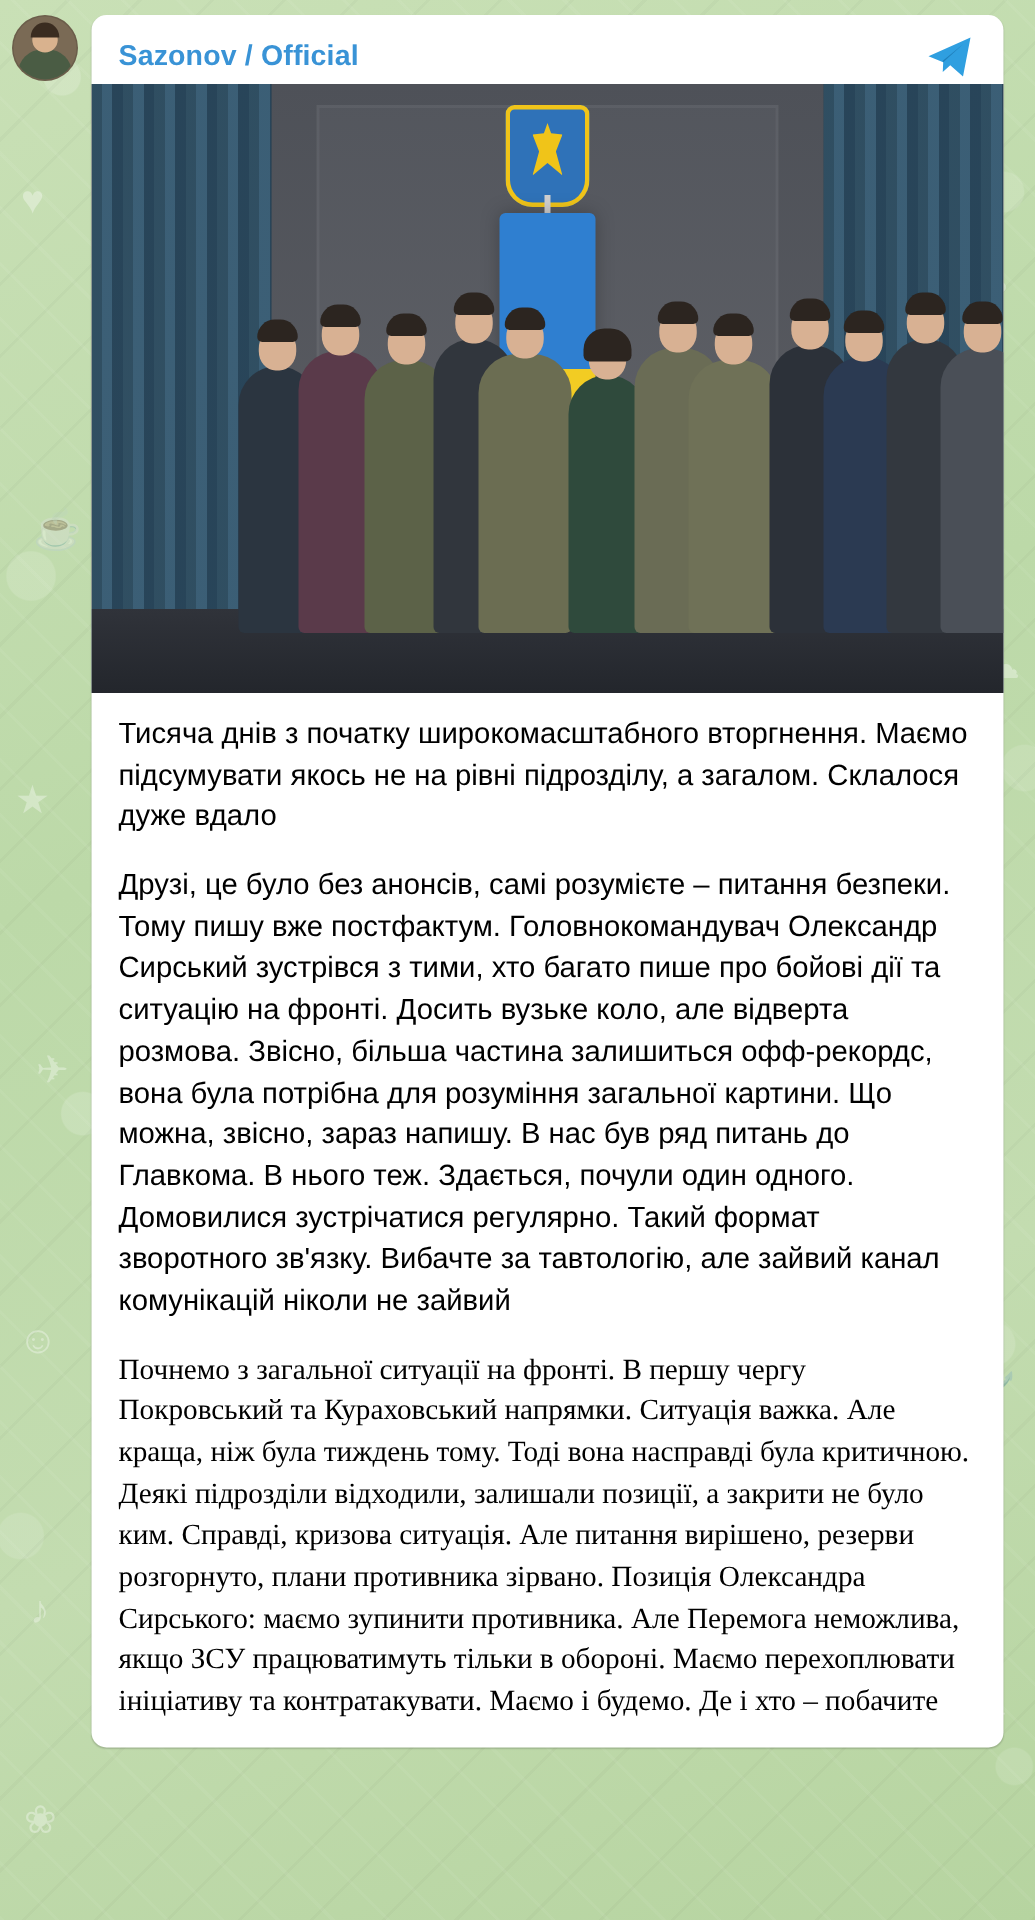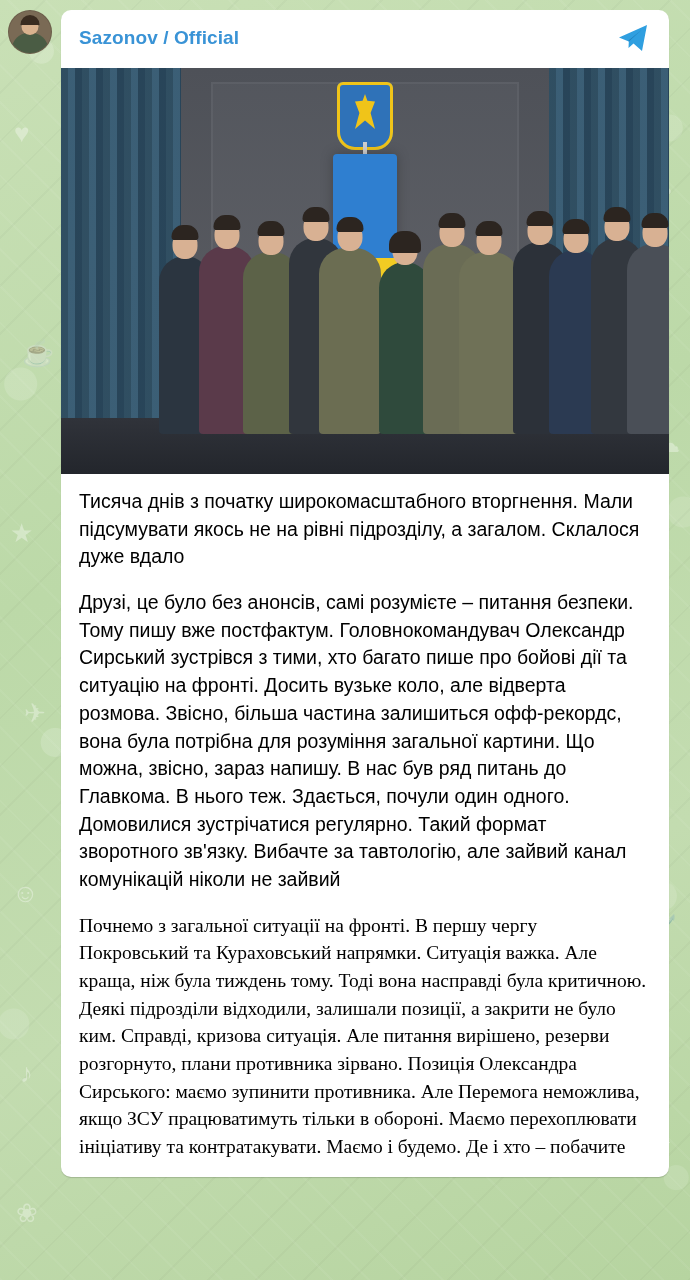--- a/index.html
+++ b/index.html
@@ -101,21 +101,21 @@
     width: 608px;
     background: #ffffff;
     border-radius: 10px;
     box-shadow: 0 1px 1px rgba(0,0,0,0.16);
     overflow: hidden;
   }
   .bubble-header {
     display: flex;
     align-items: center;
     justify-content: space-between;
-    padding: 12px 14px 14px 18px;
+    padding: 12px 14px 2px 18px;
   }
   .channel-name {
     color: #3993d6;
     font-size: 19px;
     font-weight: bold;
     letter-spacing: 0.1px;
   }
   .tg-logo {
     width: 32px;
     height: 32px;
@@ -345,18 +345,18 @@
           <div class="hair"></div>
         </div>
       <div class="person" style="left:566px; width:56px; height:190px; background:#4a4f57;">
           <div class="face"></div>
           <div class="hair"></div>
         </div>
     </div>
   </div>
 
   <div class="text-body">
-    <p>Тисяча днів з початку широкомасштабного вторгнення. Мали підсумувати якось не на рівні підрозділу, а загалом. Склалося дуже вдало</p>
+    <p>Тисяча днів з початку широкомасштабного вторгнення. Маємо підсумувати якось не на рівні підрозділу, а загалом. Склалося дуже вдало</p>
     <p>Друзі, це було без анонсів, самі розумієте – питання безпеки. Тому пишу вже постфактум. Головнокомандувач Олександр Сирський зустрівся з тими, хто багато пише про бойові дії та ситуацію на фронті. Досить вузьке коло, але відверта розмова. Звісно, більша частина залишиться офф-рекордс, вона була потрібна для розуміння загальної картини. Що можна, звісно, зараз напишу. В нас був ряд питань до Главкома. В нього теж. Здається, почули один одного. Домовилися зустрічатися регулярно. Такий формат зворотного зв'язку. Вибачте за тавтологію, але зайвий канал комунікацій ніколи не зайвий</p>
     <p>Почнемо з загальної ситуації на фронті. В першу чергу Покровський та Кураховський напрямки. Ситуація важка. Але краща, ніж була тиждень тому. Тоді вона насправді була критичною. Деякі підрозділи відходили, залишали позиції, а закрити не було ким. Справді, кризова ситуація. Але питання вирішено, резерви розгорнуто, плани противника зірвано. Позиція Олександра Сирського: маємо зупинити противника. Але Перемога неможлива, якщо ЗСУ працюватимуть тільки в обороні. Маємо перехоплювати ініціативу та контратакувати. Маємо і будемо. Де і хто – побачите</p>
   </div>
 
 </div>
 
 </body></html>

